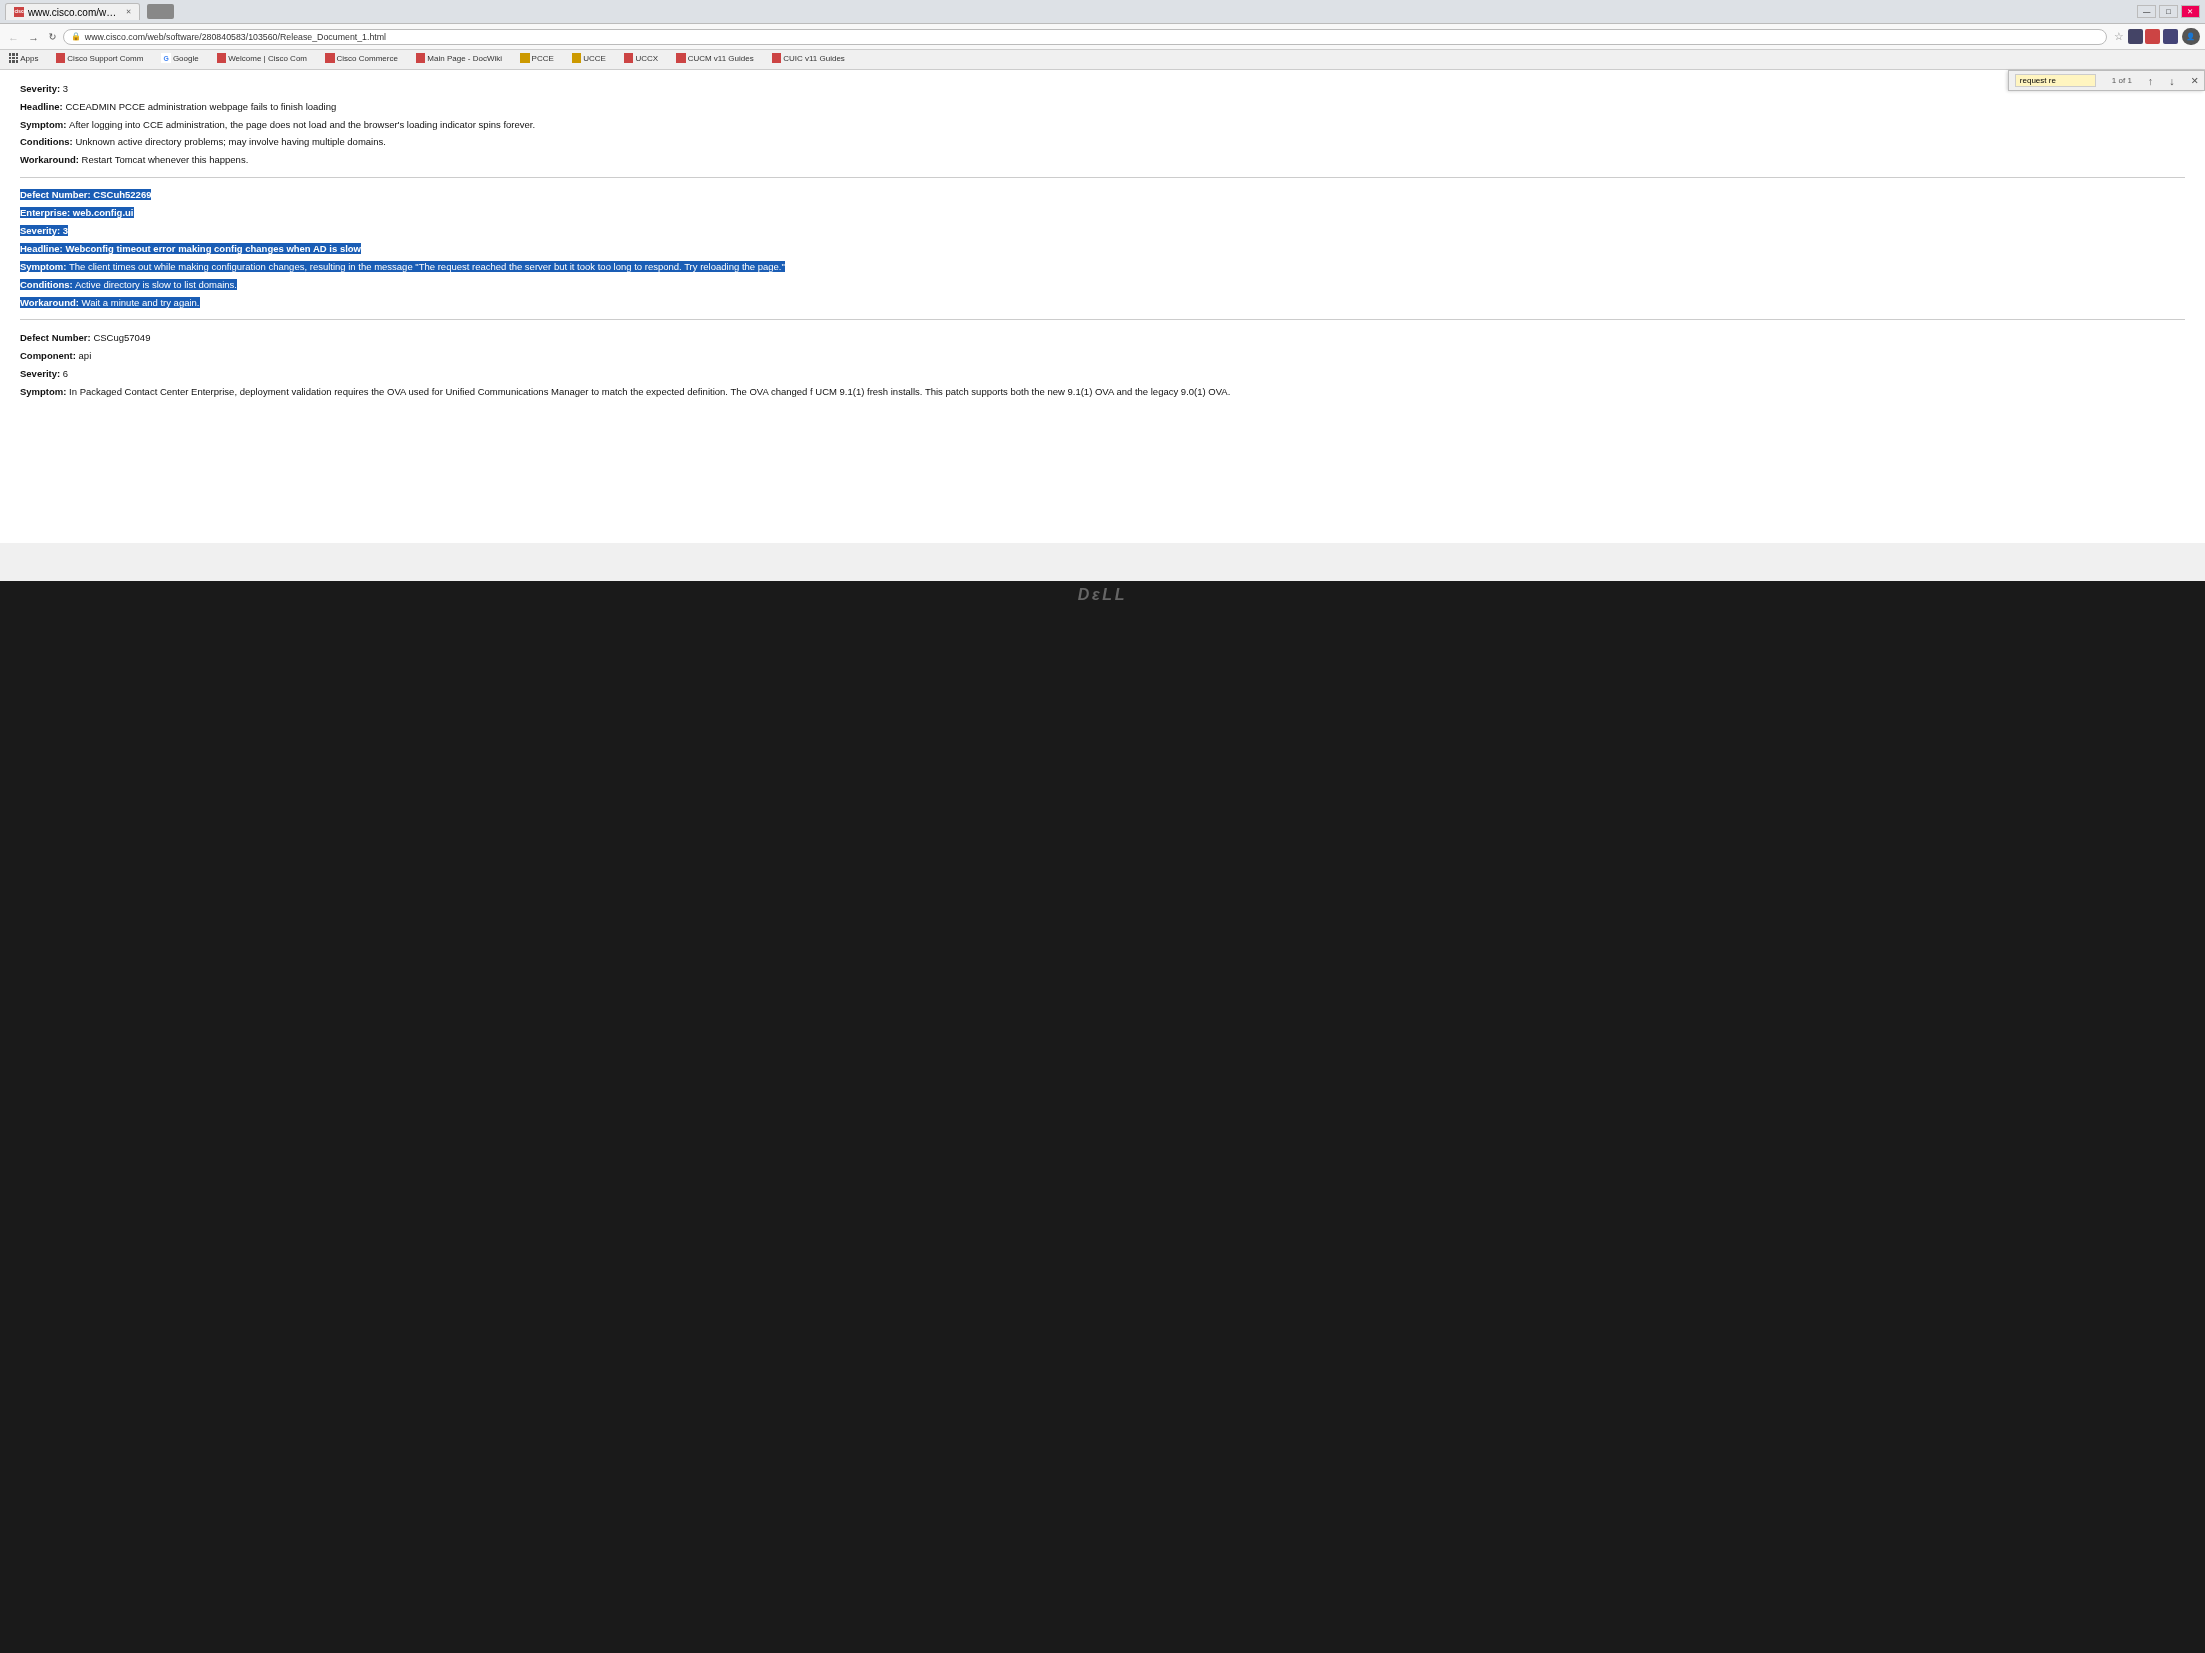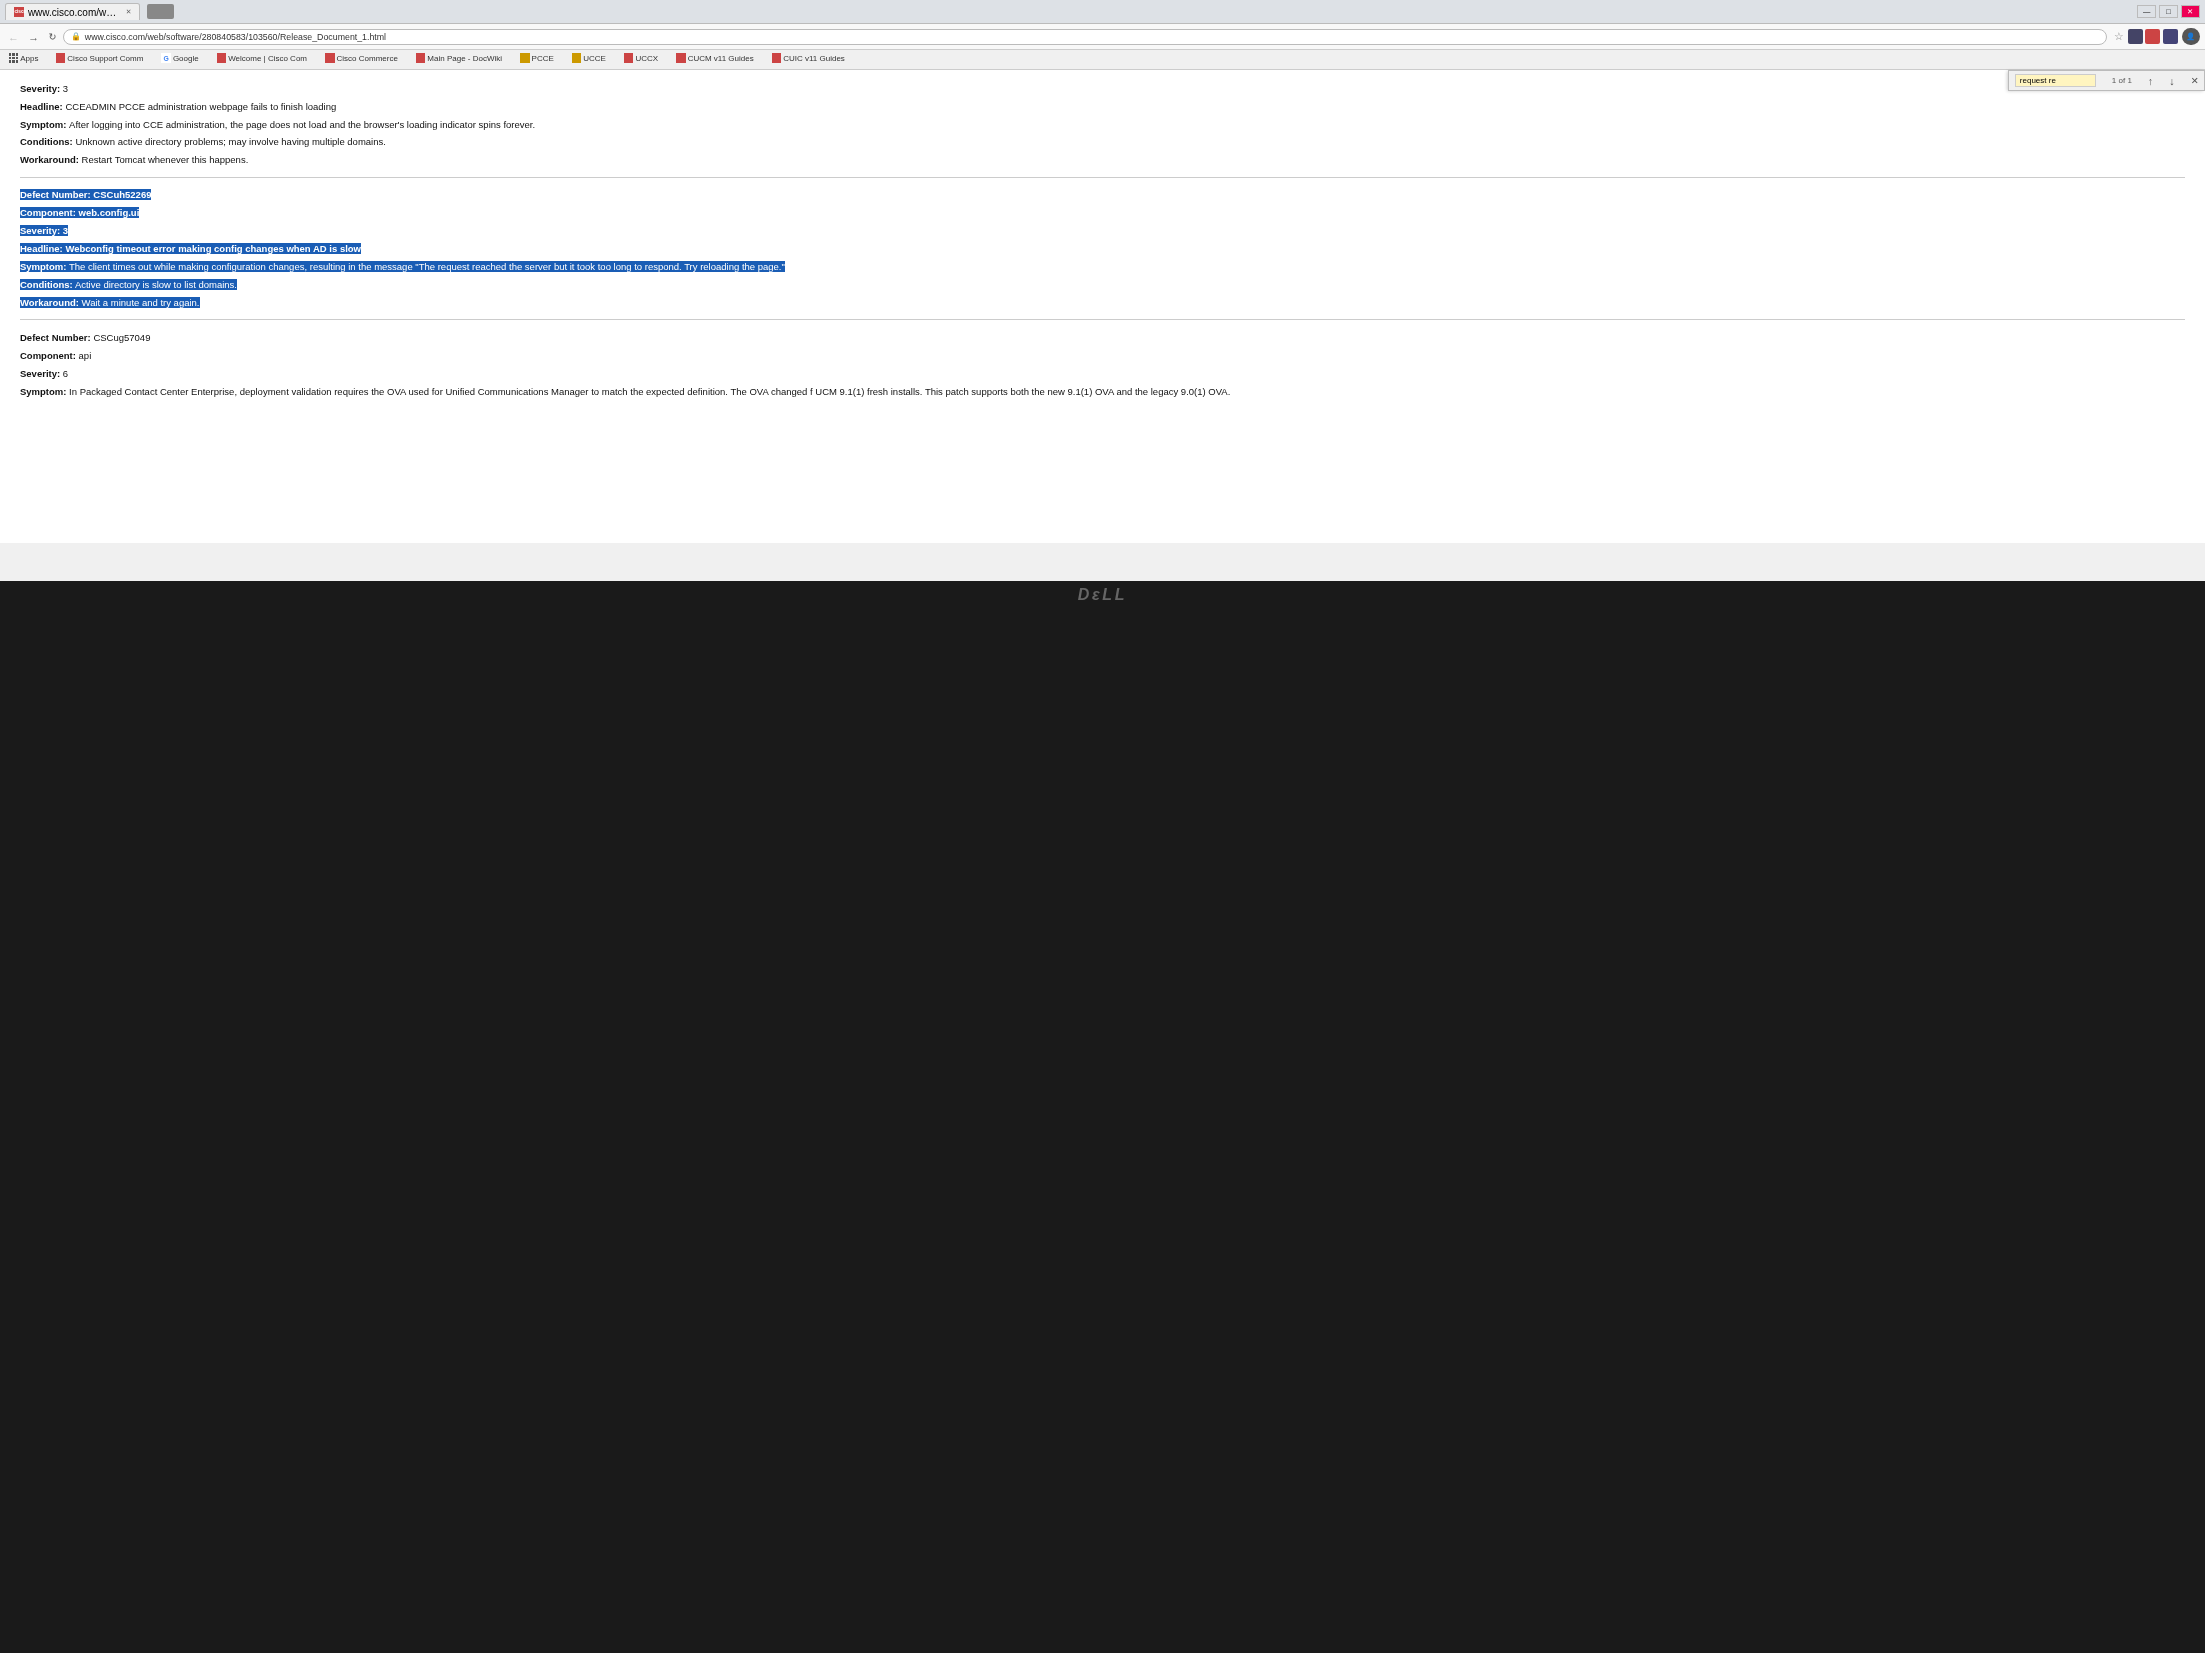--- a/index.html
+++ b/index.html
@@ -339,21 +339,21 @@
       </div>
     </div>
 
     <hr class="section-line">
 
     <div class="section">
       <div class="field-line">
         <span class="field-label highlight">Defect Number: CSCuh52269</span>
       </div>
       <div class="field-line">
-        <span class="field-label highlight">Component: web.config.ui</span>
+        <span class="field-label highlight">Enterprise: web.config.ui</span>
       </div>
       <div class="field-line">
         <span class="field-label highlight">Severity: 3</span>
       </div>
       <div class="field-line">
         <span class="highlight"><strong>Headline: Webconfig timeout error making config changes when AD is slow</strong></span>
       </div>
       <div class="field-line">
         <span class="highlight"><strong>Symptom:</strong> The client times out while making configuration changes, resulting in the message "The request reached the server but it took too long to respond. Try reloading the page."</span>
       </div>

